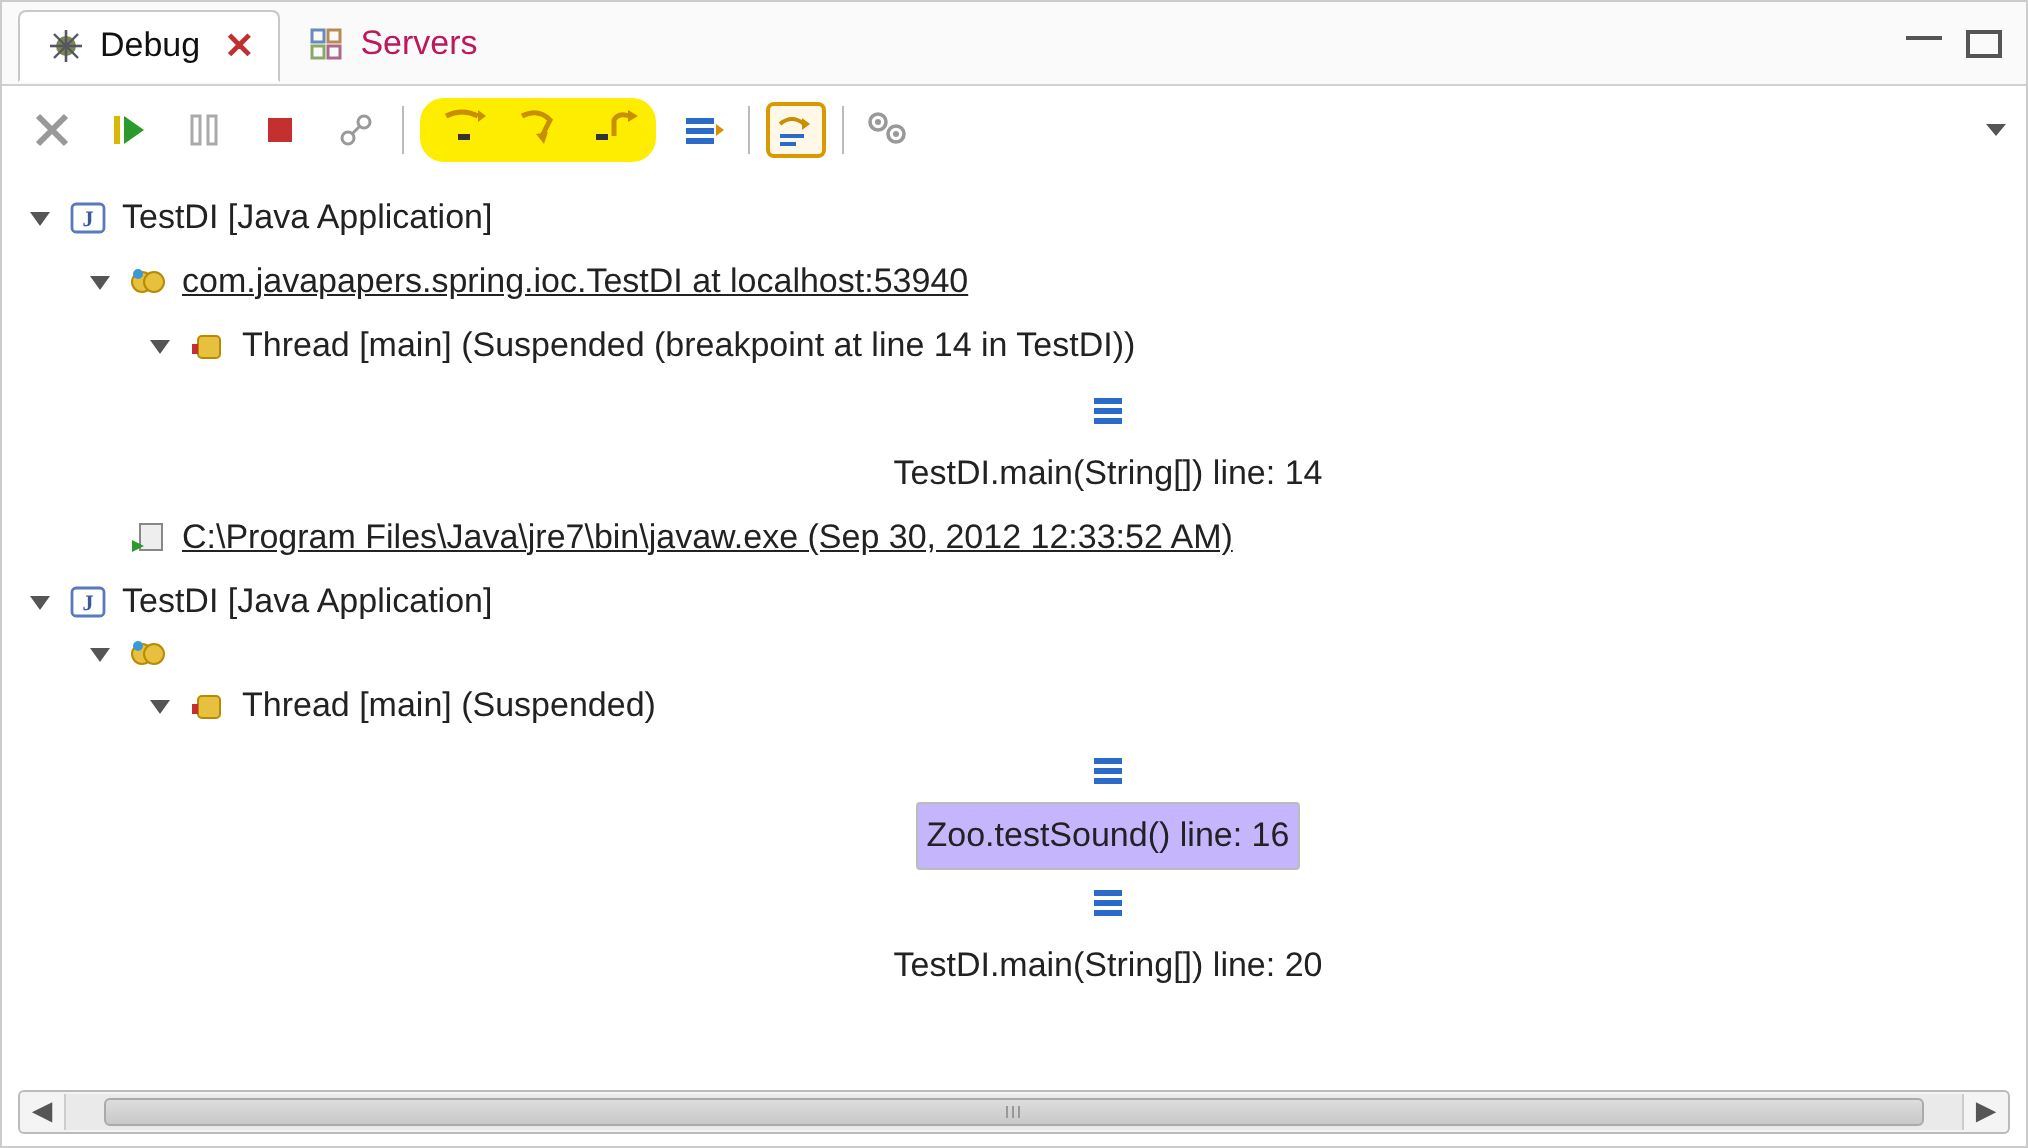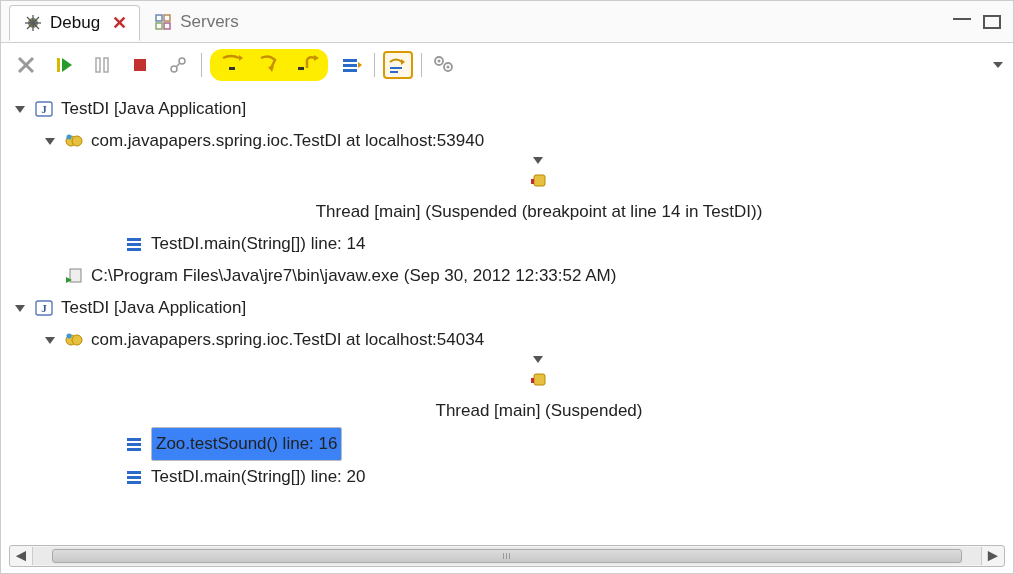--- a/index.html
+++ b/index.html
@@ -24,21 +24,21 @@
     padding: 0 8px;
     position: relative;
     background: #fafafa;
   }
   .tab {
     display: flex;
     align-items: center;
     gap: 6px;
     padding: 6px 12px;
     cursor: pointer;
-    color: #737373;
+    color: #be185d;
   }
   .tab.active {
     background: #fff;
     border: 1px solid #c8c8c8;
     border-bottom-color: #fff;
     border-radius: 4px 4px 0 0;
     color: #111;
     position: relative;
     top: 1px;
   }
@@ -96,26 +96,26 @@
     padding-right: 8px;
   }
   .twist {
     width: 0; height: 0;
     border-left: 5px solid transparent;
     border-right: 5px solid transparent;
     border-top: 7px solid #555;
     margin-right: 2px;
     flex-shrink: 0;
   }
-  .nest1 { padding-left: 30px; }
-  .nest2 { padding-left: 60px; flex-direction: column; }
-  .nest3 { padding-left: 90px; }
+  .nest1 { padding-left: 30px; text-decoration: underline; }
+  .nest2 { padding-left: 60px; }
+  .nest3 { padding-left: 90px; flex-direction: column; }
   .icon { width: 22px; height: 20px; display:flex; align-items:center; justify-content:center; flex-shrink:0;}
   .selected {
-    background: #3b82f6;
+    background: #c4b5fd;
     border: 1px solid #bcbcbc;
     border-radius: 2px;
     padding: 0 4px;
   }
   
   .hscroll {
     position: absolute;
     bottom: 6px; left: 8px; right: 8px;
     height: 22px;
     display: flex;
@@ -314,21 +314,20 @@
   </div>
   <div class="row nest1">
     <div class="twist"></div>
     <span class="icon">
       <svg width="20" height="18" viewBox="0 0 20 18">
           <circle cx="7" cy="9" r="5" fill="#e8c040" stroke="#b88a00" stroke-width="1"></circle>
           <circle cx="13" cy="9" r="5" fill="#e8c040" stroke="#b88a00" stroke-width="1"></circle>
           <circle cx="5" cy="5" r="2.5" fill="#3a9ad8"></circle>
         </svg>
     </span>
-    <span>com.javapapers.spring.ioc.TestDI at localhost:54034</span>
   </div>
   <div class="row nest2">
     <div class="twist"></div>
     <span class="icon">
       <svg width="20" height="18" viewBox="0 0 20 18">
           <rect x="5" y="4" width="11" height="11" rx="2" fill="#e8c040" stroke="#b88a00"></rect>
           <rect x="2" y="8" width="3" height="5" fill="#c43030"></rect>
         </svg>
     </span>
     <span>Thread [main] (Suspended)</span>

